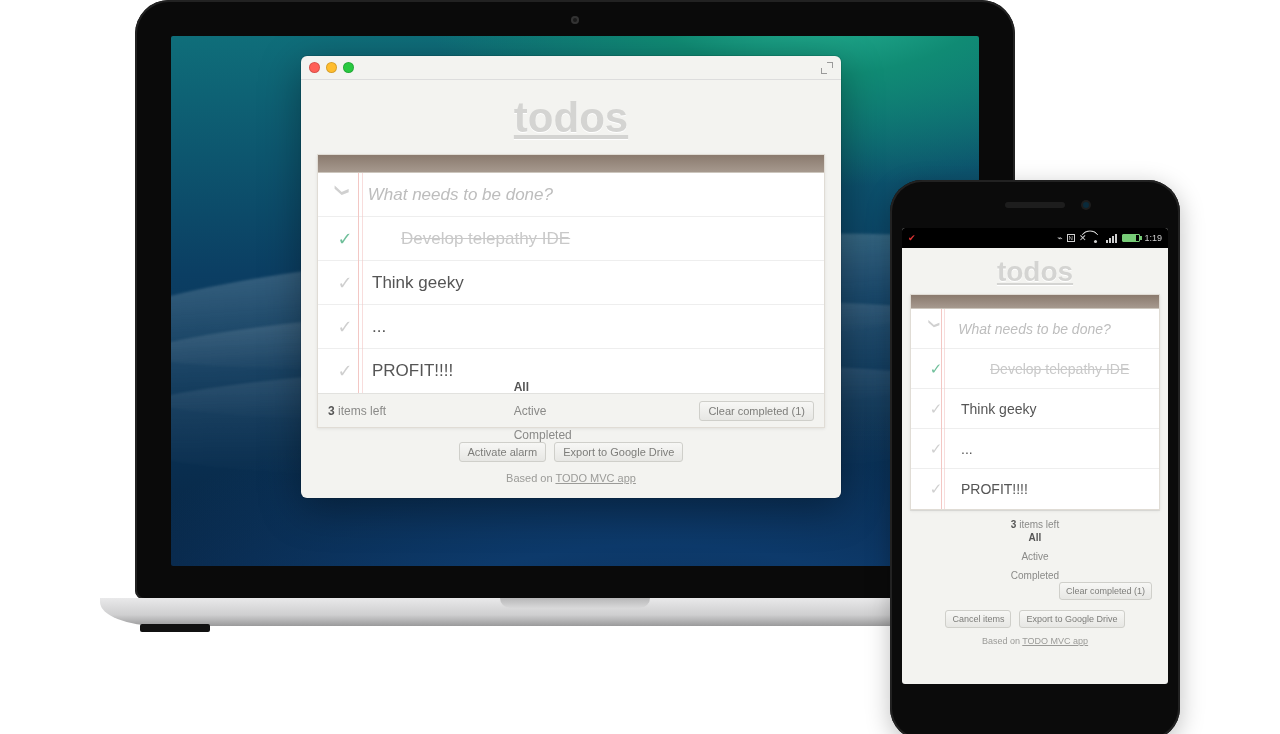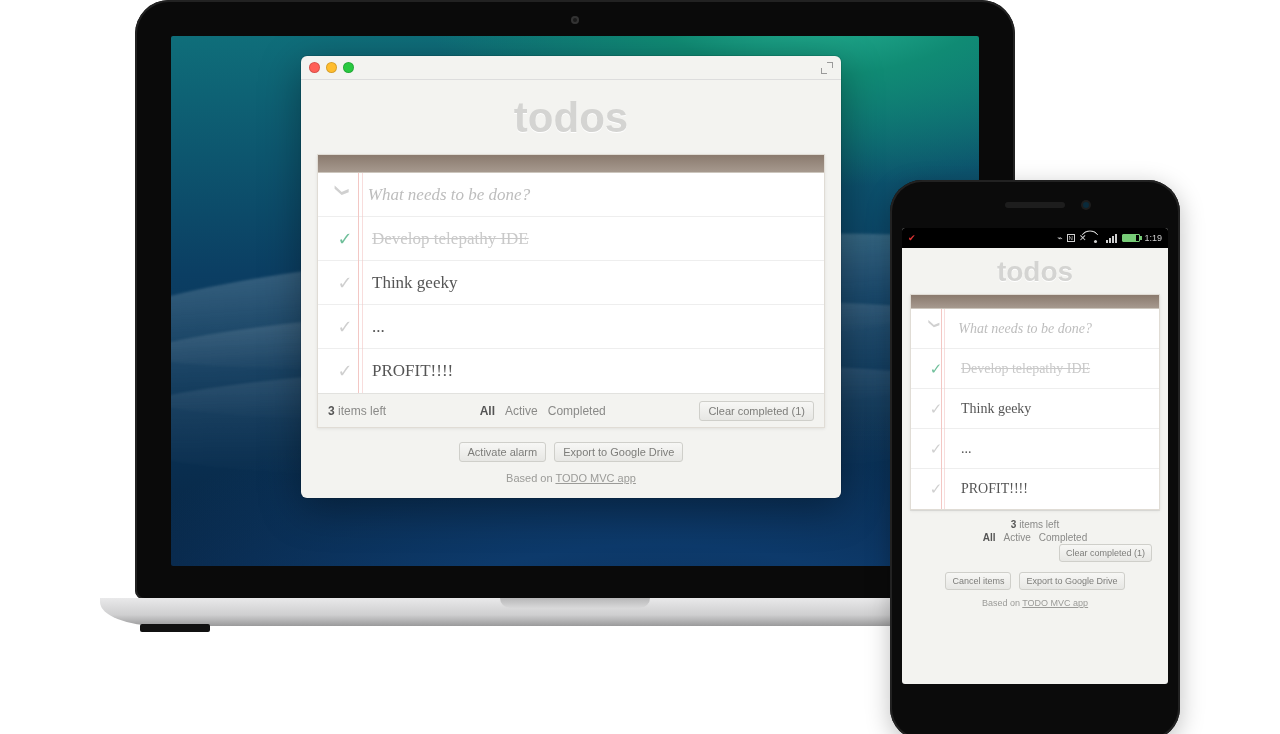--- a/index.html
+++ b/index.html
@@ -115,20 +115,21 @@
   .mac-fullscreen::after{ right:0; top:0; border-bottom:none; border-left:none;}
 
   .app-body{ padding:10px 16px 14px; }
   .app-title{
     text-align:center;
     font-size:42px;
     font-weight:700;
     color:#d4d4d2;
     margin:4px 0 12px;
     text-shadow:0 1px 0 #fff;
+    text-decoration:underline;
   }
 
   .sheet{
     background:#fff;
     border:1px solid #e0dcd5;
     box-shadow:0 1px 3px rgba(0,0,0,.08);
     position:relative;
   }
   .sheet-top{
     height:18px;
@@ -149,36 +150,36 @@
     font-size:17px;
     color:#555;
   }
   .row.input-row{ font-style:italic; color:#bdbdbd;}
   .row .chk{
     width:26px; flex:0 0 26px;
     color:#cfcfcf; font-size:18px;
     text-align:center;
   }
   .row.done .chk{ color:#6fbf9a;}
-  .row.done .txt{ color:#c9c9c9; text-decoration:line-through;}
-  .row .txt{ padding-left:14px;font-family:Liberation Serif, serif; }
+  .row.done .txt{ color:#c9c9c9; text-decoration:line-through;margin-left:29px;}
+  .row .txt{ padding-left:14px; }
   .row .chev{
     color:#d0d0d0; font-size:14px; padding-right:10px;
   }
 
   .sheet-footer{
     display:flex; align-items:center; justify-content:space-between;
     background:#f3f3f0;
     height:34px;
     padding:0 10px;
     font-size:12px;
     color:#8a8a88;
     border-top:1px solid #e2e2df;
   }
-  .filters{ display:flex; gap:10px;}
+  .filters{ display:flex; gap:10px;flex-direction:column;}
   .filters .active{ font-weight:700; color:#555;}
   .pill{
     background:linear-gradient(#f7f7f5,#e7e7e4);
     border:1px solid #cfcfca;
     border-radius:3px;
     padding:3px 8px;
     font-size:11px;
     color:#7d7d7a;
     cursor:pointer;
   }

